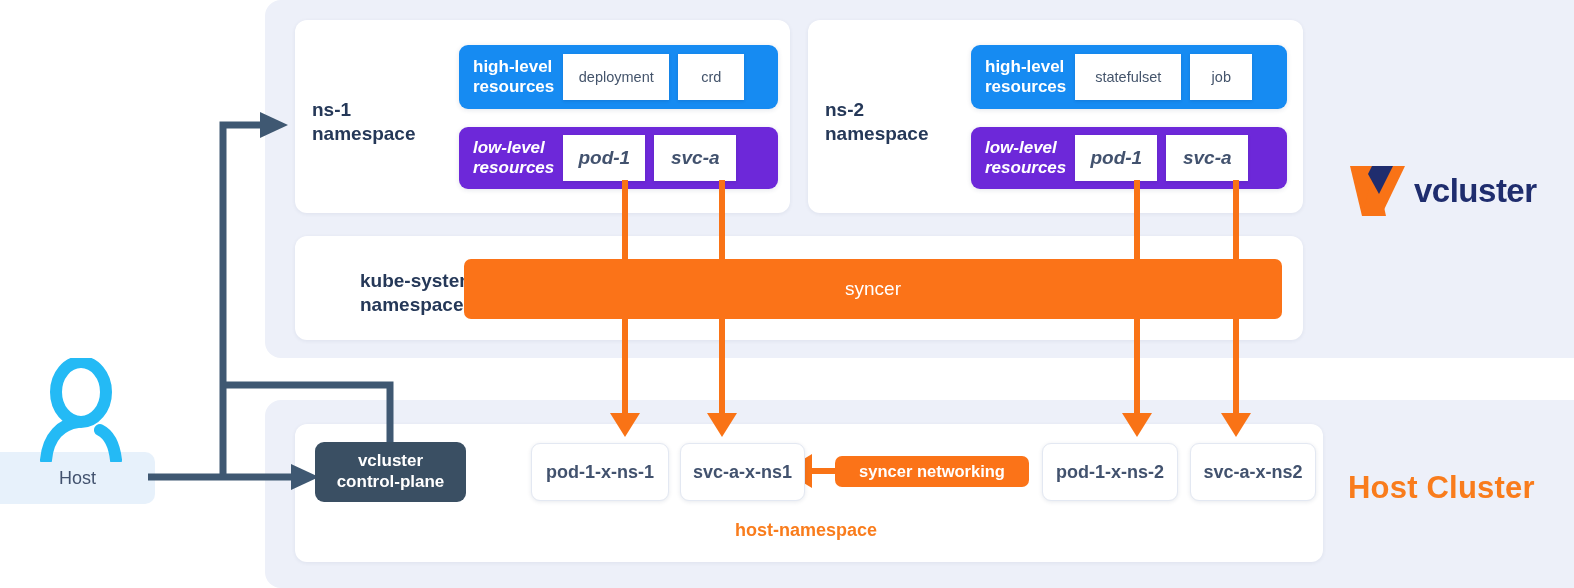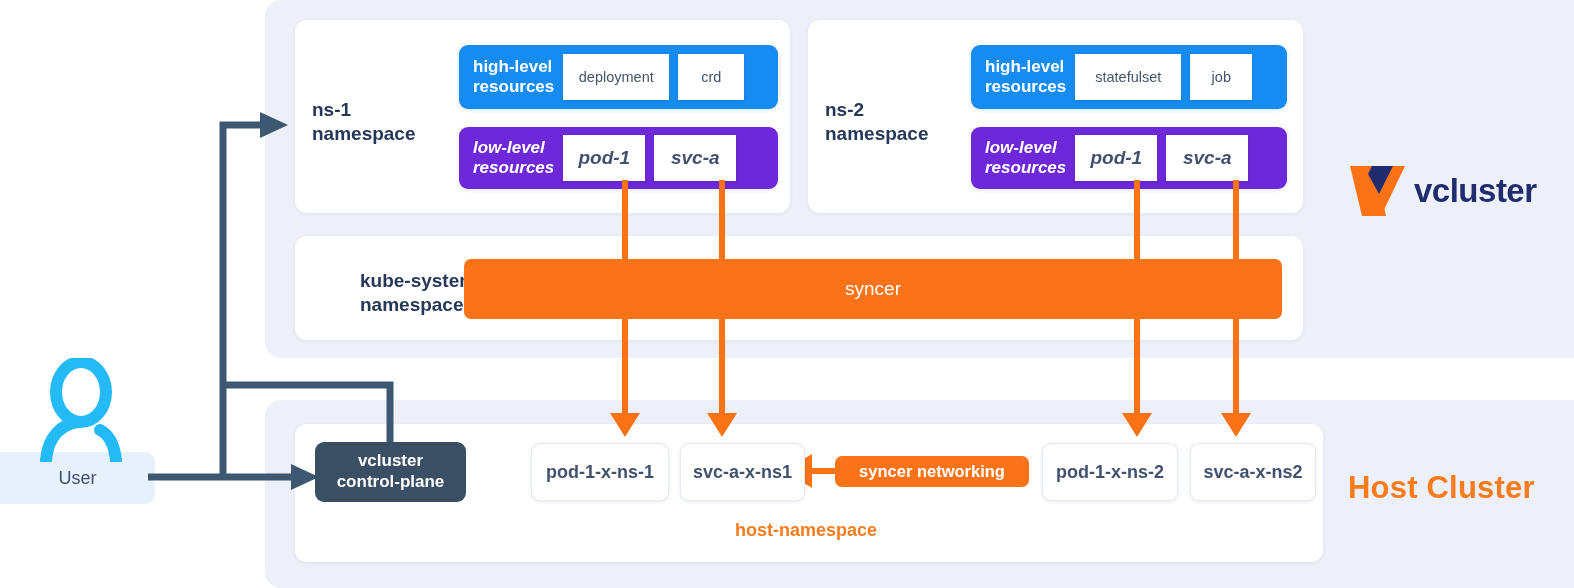--- a/index.html
+++ b/index.html
@@ -378,16 +378,16 @@
   <div id="host-ns-label">host-namespace</div>
 
   <div id="host-cluster-title">Host Cluster</div>
 
   <div id="user-panel"></div>
   <svg id="user-icon" viewBox="0 0 86 104">
     <ellipse cx="43" cy="34" rx="25" ry="30" fill="none" stroke="#24baf5" stroke-width="12"></ellipse>
     <path d="M8 102 C10 78, 24 66, 40 64" fill="none" stroke="#24baf5" stroke-width="12" stroke-linecap="round"></path>
     <path d="M78 102 C76 84, 70 76, 62 72" fill="none" stroke="#24baf5" stroke-width="12" stroke-linecap="round"></path>
   </svg>
-  <div id="user-label">User</div>
+  <div id="user-label">Host</div>
 
 
 </div>
 
 </body></html>

